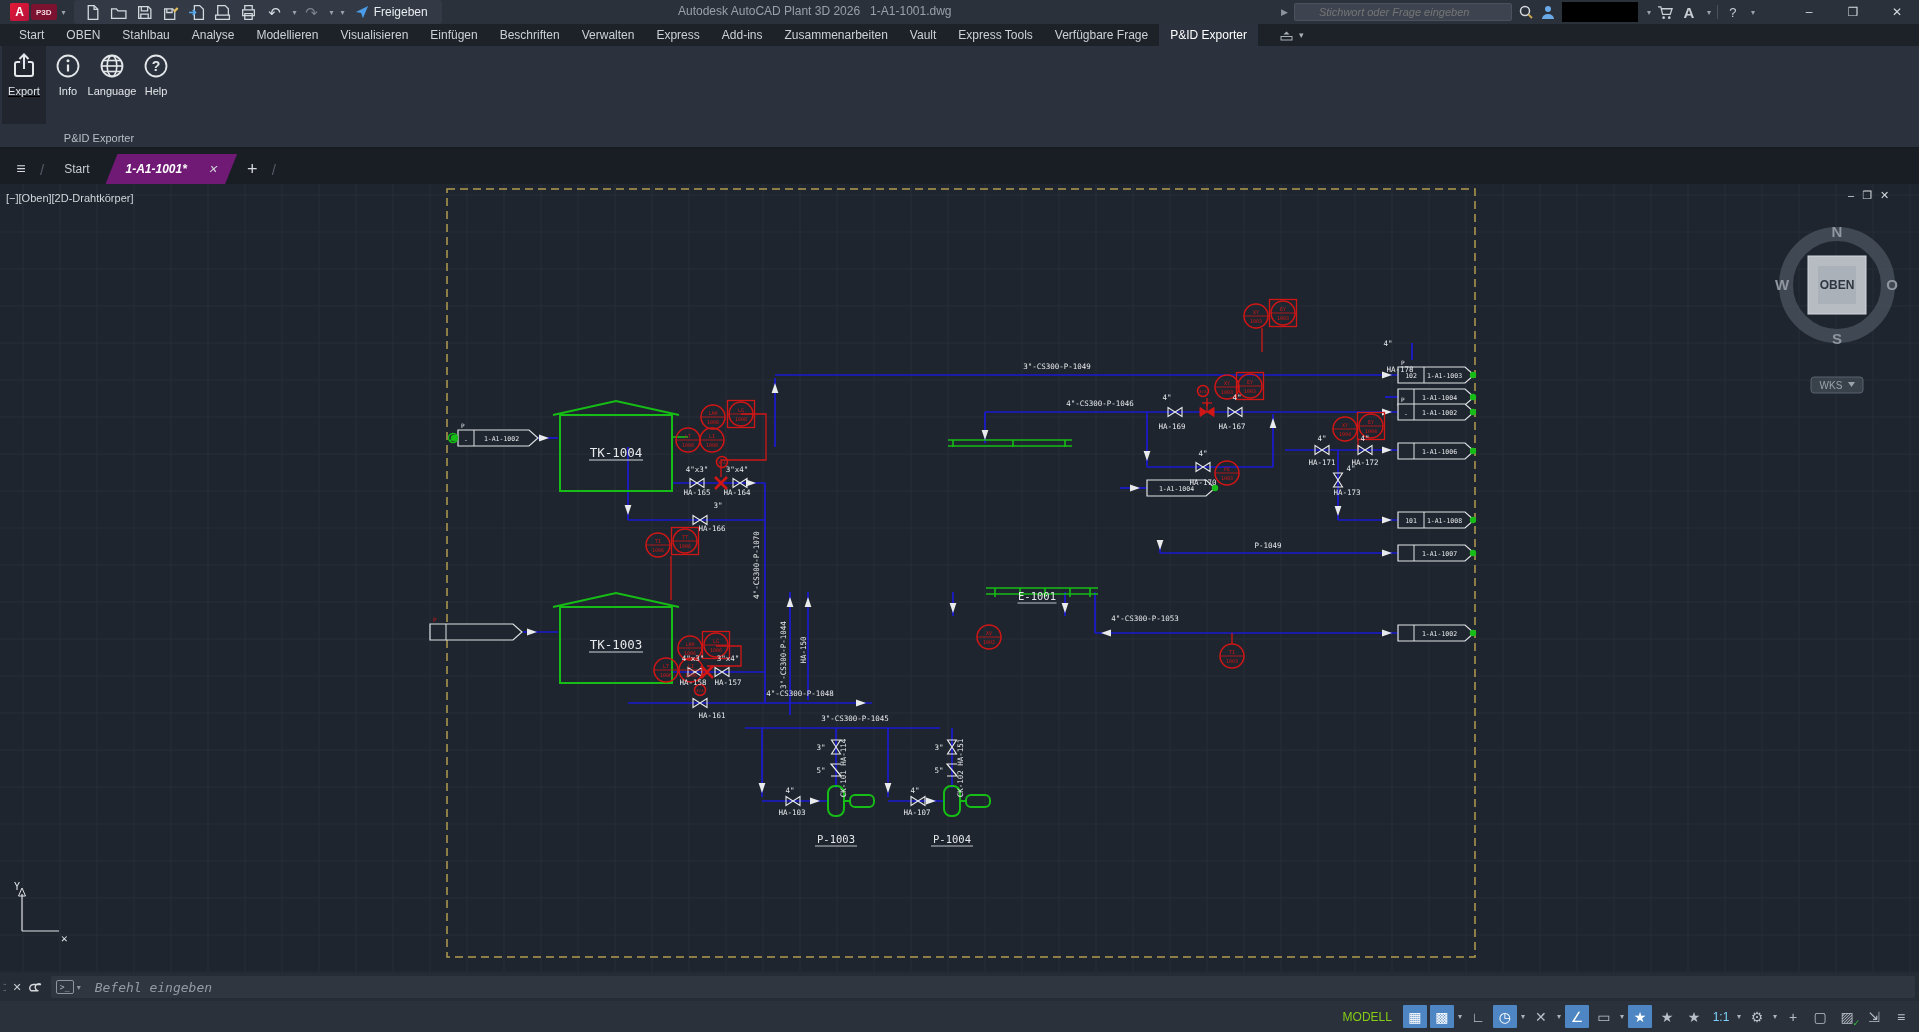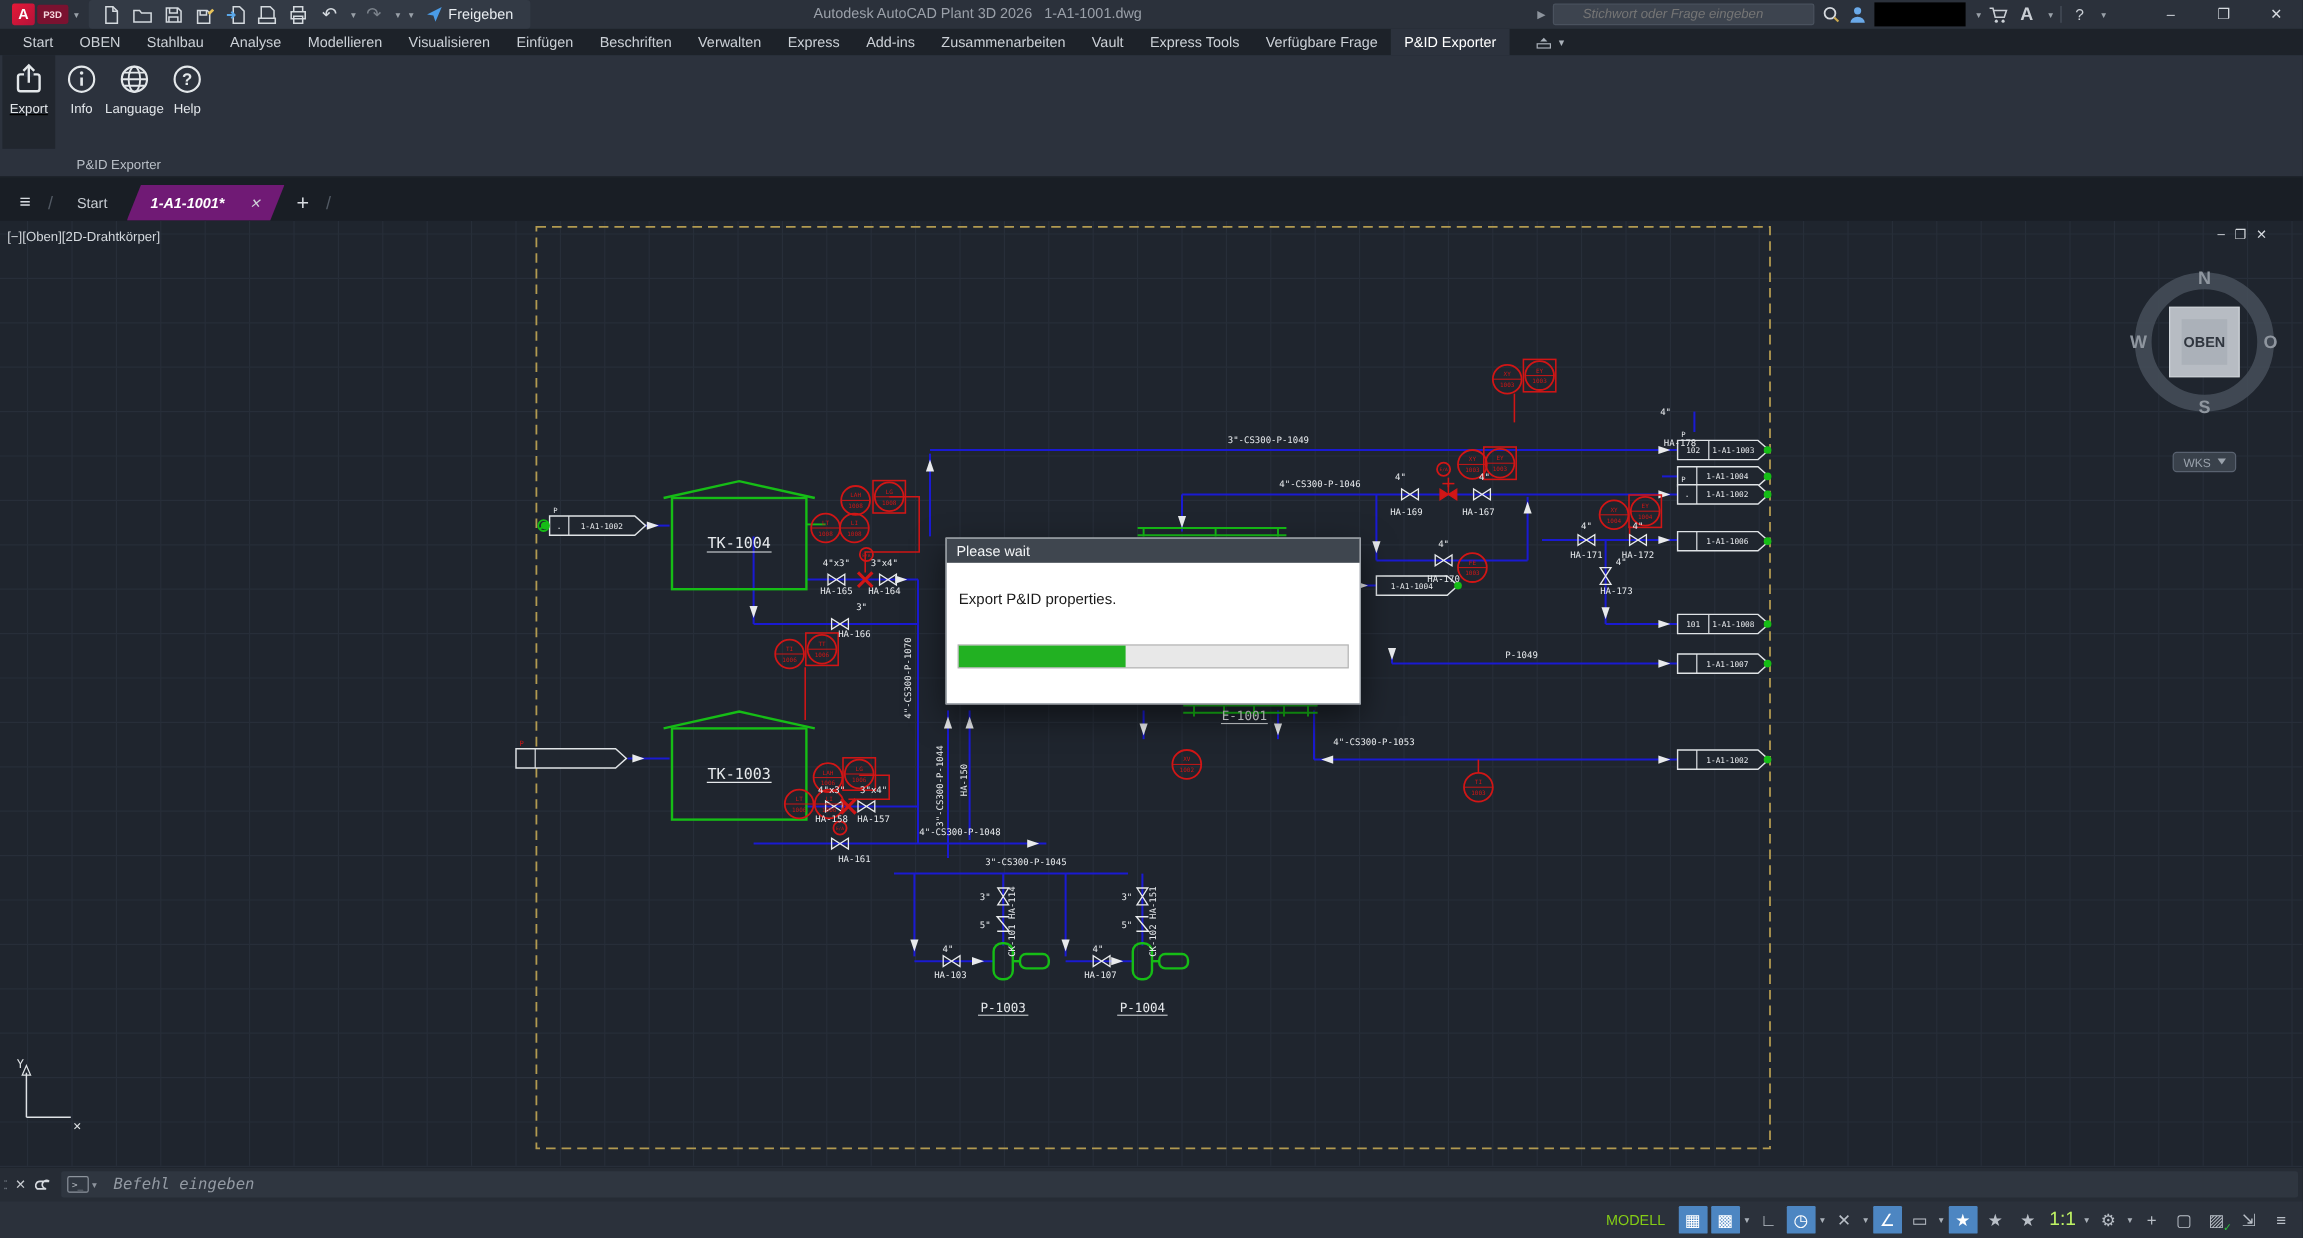--- a/index.html
+++ b/index.html
@@ -83,21 +83,21 @@
 
   
   .statusbar { height:31px; background:#2b313b; display:flex; align-items:center; justify-content:flex-end;
                padding-right:6px; gap:3px; flex:0 0 auto; }
   .sb-model { color:#84cc16; font-size:12px; margin-right:8px; }
   .sbtn { min-width:24px; height:23px; display:flex; align-items:center; justify-content:center; color:#b9bfc7;
           font-size:14px; border-radius:1px; padding:0 3px; position:relative; }
   .sbtn.on { background:#4d86c2; color:#fff; }
   .sbtn .chk { position:absolute; right:-1px; bottom:0; color:#2fbf3f; font-size:9px; }
   .sb-caret { color:#aab1b9; font-size:8px; padding:0 1px; }
-  .sb-scale { color:#bef264; font-size:16px; padding:0 3px; }
+  .sb-scale { color:#7dd3fc; font-size:12px; padding:0 3px; }
 </style>
 </head>
 <body>
 
 <div id="app">
 
   <div class="titlebar">
     <div class="applogo">
       <div class="logo-a">A</div>
       <div class="logo-p3d">P3D</div>
@@ -761,27 +761,20 @@
           <text x="20" y="104" text-anchor="middle" font-size="15" font-weight="bold" fill="#8f969f" font-family="Liberation Sans, sans-serif">W</text>
           <text x="130" y="104" text-anchor="middle" font-size="15" font-weight="bold" fill="#8f969f" font-family="Liberation Sans, sans-serif">O</text>
           <rect x="46" y="70" width="58" height="58" fill="#b7bcc3" stroke="#d2d7dc"></rect>
           <rect x="56" y="80" width="38" height="38" fill="#abb1b9"></rect>
           <text x="75" y="103" text-anchor="middle" font-size="12" font-weight="bold" fill="#30363f" font-family="Liberation Sans, sans-serif">OBEN</text>
           <rect x="49" y="191" width="52" height="16" rx="3" fill="#39414b" stroke="#596270"></rect>
           <text x="69" y="203" text-anchor="middle" font-size="10" fill="#9aa2ac" font-family="Liberation Sans, sans-serif">WKS</text>
           <path d="M86 196 l7 0 -3.5 5 z" fill="#9aa2ac"></path>
         </svg></div>
 
-    <div class="dialog">
-      <div class="dlg-title">Please wait</div>
-      <div class="dlg-msg">Export P&amp;ID properties.</div>
-      <div class="dlg-track">
-        <div class="dlg-fill" id="dlg-fill" style="width: 43%;"></div>
-      </div>
-    </div>
   </div>
 
   <div class="cmdbar">
     <span class="cmd-grip">⁚⁚</span>
     <span class="cmd-x">✕</span>
     <svg class="cmd-wrench" width="14" height="14" viewBox="0 0 16 16">
       <path d="M10 2 a4 4 0 1 0 3 7 l-6 6 a4 4 0 0 1 -3 -7 l6 -6" fill="none" stroke="#d6dadf" stroke-width="1.6" transform="rotate(45 8 8)"></path>
       </svg>
     <div class="cmd-field">
       <span class="cmd-chip">&gt;_</span>

